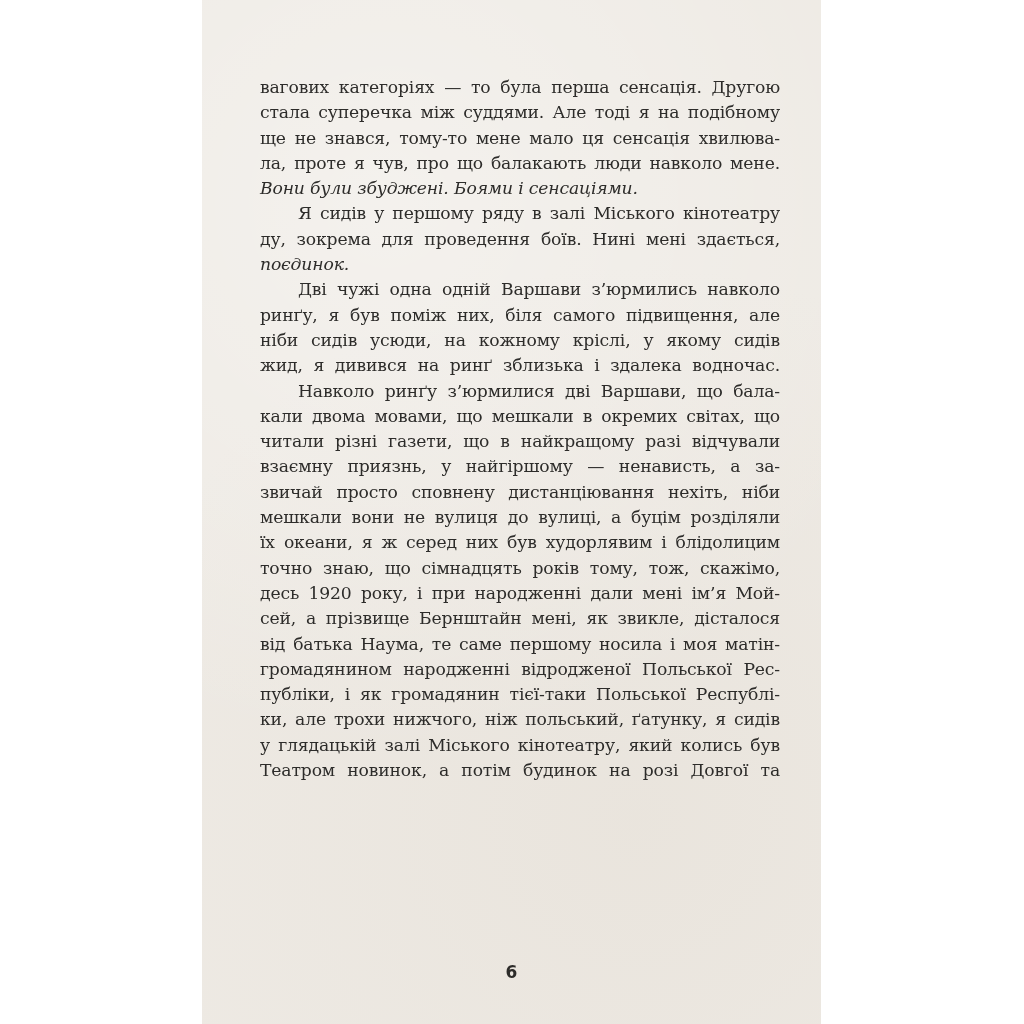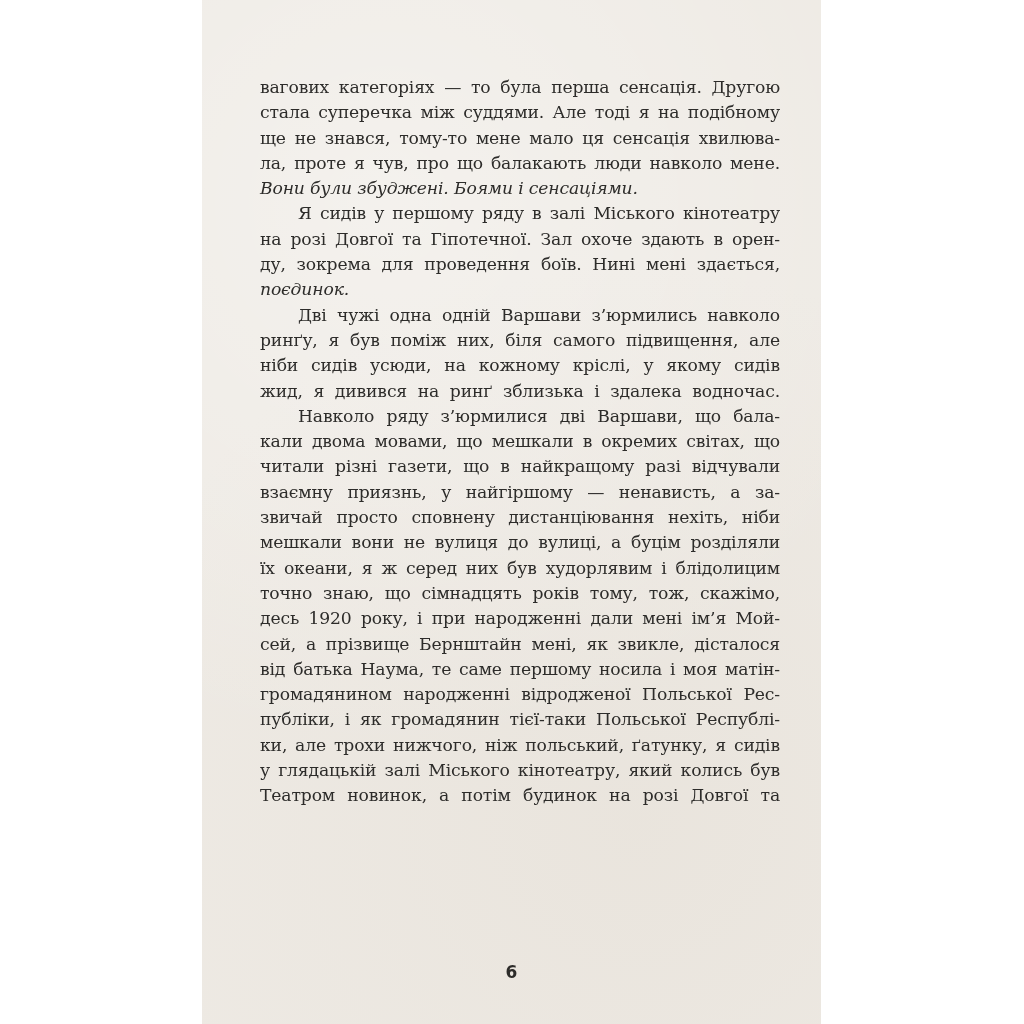--- a/index.html
+++ b/index.html
@@ -63,34 +63,33 @@
     <div>
       <span class="line">вагових категоріях — то була перша сенсація. Другою</span>
       <span class="line">стала суперечка між суддями. Але тоді я на подібному</span>
       <span class="line">ще не знався, тому-то мене мало ця сенсація хвилюва-</span>
       <span class="line">ла, проте я чув, про що балакають люди навколо мене.</span>
       <span class="line last">Вони були збуджені. Боями і сенсаціями.</span>
     </div>
 
     <div>
       <span class="line indent">Я сидів у першому ряду в залі Міського кінотеатру</span>
-      <span class="line">на розі Довгої та Гіпотечної. Зал охоче здають в орен-</span>
       <span class="line">ду, зокрема для проведення боїв. Нині мені здається,</span>
       <span class="line last">поєдинок.</span>
     </div>
 
     <div>
       <span class="line indent">Дві чужі одна одній Варшави з’юрмились навколо</span>
       <span class="line">ринґу, я був поміж них, біля самого підвищення, але</span>
       <span class="line">ніби сидів усюди, на кожному кріслі, у якому сидів</span>
       <span class="line">жид, я дивився на ринґ зблизька і здалека водночас.</span>
     </div>
 
     <div>
-      <span class="line indent">Навколо ряду з’юрмилися дві Варшави, що бала-</span>
+      <span class="line indent">Навколо ринґу з’юрмилися дві Варшави, що бала-</span>
       <span class="line">кали двома мовами, що мешкали в окремих світах, що</span>
       <span class="line">читали різні газети, що в найкращому разі відчували</span>
       <span class="line">взаємну приязнь, у найгіршому — ненависть, а за-</span>
       <span class="line">звичай просто сповнену дистанціювання нехіть, ніби</span>
       <span class="line">мешкали вони не вулиця до вулиці, а буцім розділяли</span>
       <span class="line">їх океани, я ж серед них був худорлявим і блідолицим</span>
       <span class="line">точно знаю, що сімнадцять років тому, тож, скажімо,</span>
       <span class="line">десь 1920 року, і при народженні дали мені ім’я Мой-</span>
       <span class="line">сей, а прізвище Бернштайн мені, як звикле, дісталося</span>
       <span class="line">від батька Наума, те саме першому носила і моя матін-</span>

